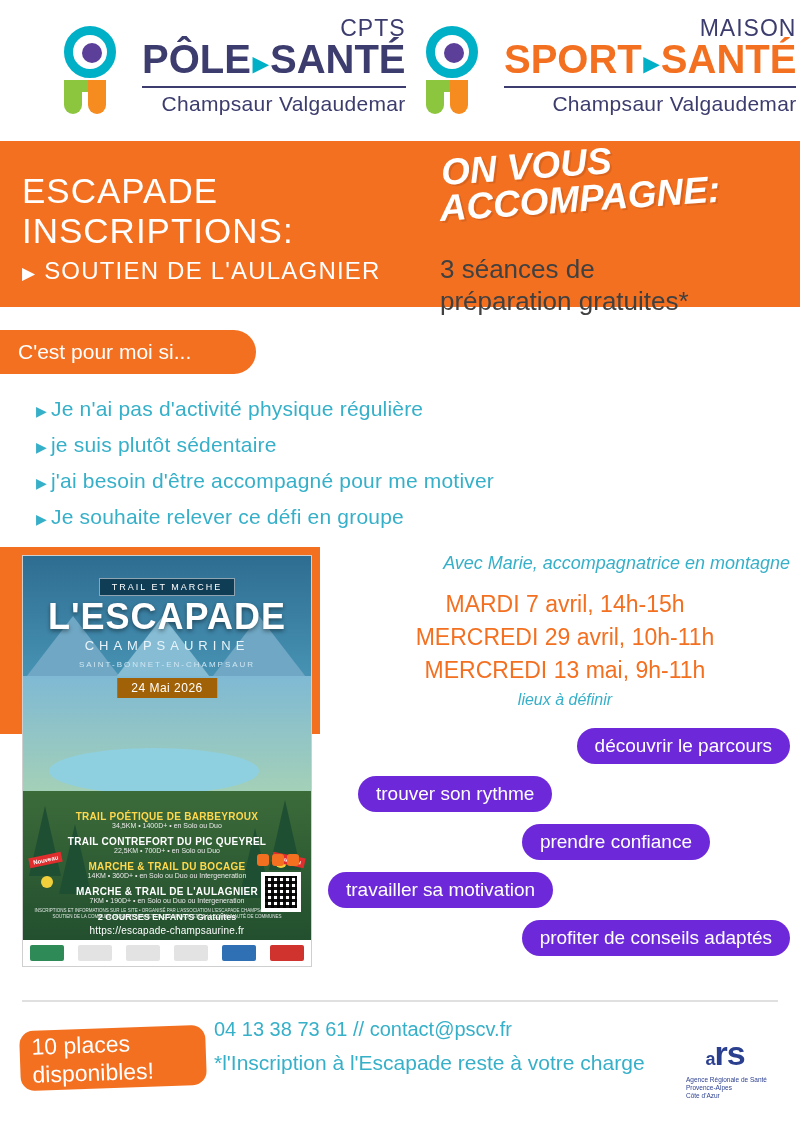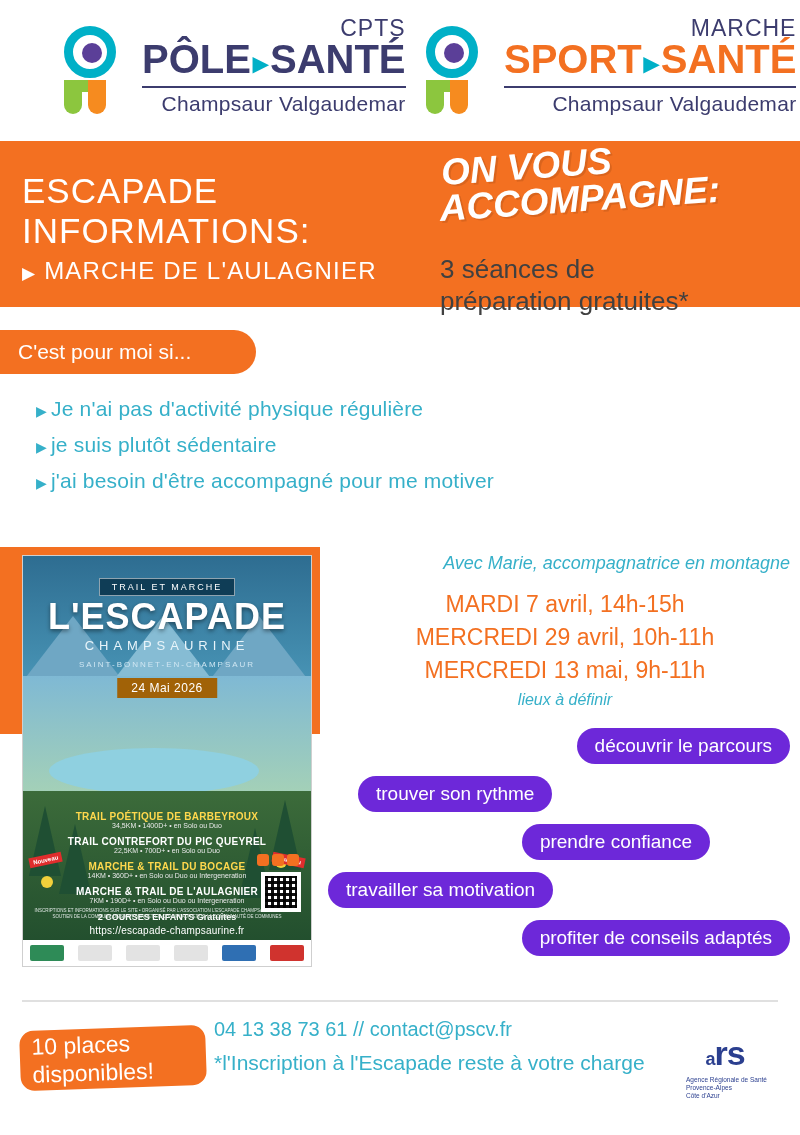--- a/index.html
+++ b/index.html
@@ -246,36 +246,36 @@
         <div class="mark-ring"></div>
         <div class="mark-dot"></div>
         <div class="mark-legs">
           <div class="leg-bar"></div>
           <div class="leg-bar2"></div>
           <div class="mark-leg leg-a"></div>
           <div class="mark-leg leg-b"></div>
         </div>
       </div>
       <div class="logo-text">
-        <div class="logo-small">MARCHE</div>
+        <div class="logo-small">MAISON</div>
         <div class="logo-main orange">
           <span class="w1">SPORT</span><span class="arrowglyph">▸</span><span class="w2">SANTÉ</span>
         </div>
         <div class="logo-sub">Champsaur Valgaudemar</div>
       </div>
     </div>
   </div>
 
   <div class="banner">
     <div class="banner-left">
       <div class="banner-title">ESCAPADE</div>
-      <div class="banner-title">INFORMATIONS:</div>
+      <div class="banner-title">INSCRIPTIONS:</div>
       <div class="banner-sub">
         <span class="tri">▶</span>
-        <span>MARCHE DE L'AULAGNIER</span>
+        <span>SOUTIEN DE L'AULAGNIER</span>
       </div>
     </div>
     <div class="banner-right">
       <div class="stamp">
         <span>ON VOUS</span>
         <span class="l2">ACCOMPAGNE:</span>
       </div>
       <div class="banner-free">
         <div>3 séances de</div>
         <div>préparation gratuites*</div>
@@ -289,20 +289,23 @@
 
   <div class="bullets">
     <div class="bullet">
       <span class="tri">▶</span><span>Je n'ai pas d'activité physique régulière</span>
     </div>
     <div class="bullet">
       <span class="tri">▶</span><span>je suis plutôt sédentaire</span>
     </div>
     <div class="bullet">
       <span class="tri">▶</span><span>j'ai besoin d'être accompagné pour me motiver</span>
+    </div>
+    <div class="bullet">
+      <span class="tri">▶</span><span>Je souhaite relever ce défi en groupe</span>
     </div>
   </div>
 
   <div class="stripe">
     <div class="stripe-inner"></div>
   </div>
 
   <div class="poster">
     <div class="poster-sky"></div>
     <div class="p-peak a"></div>

